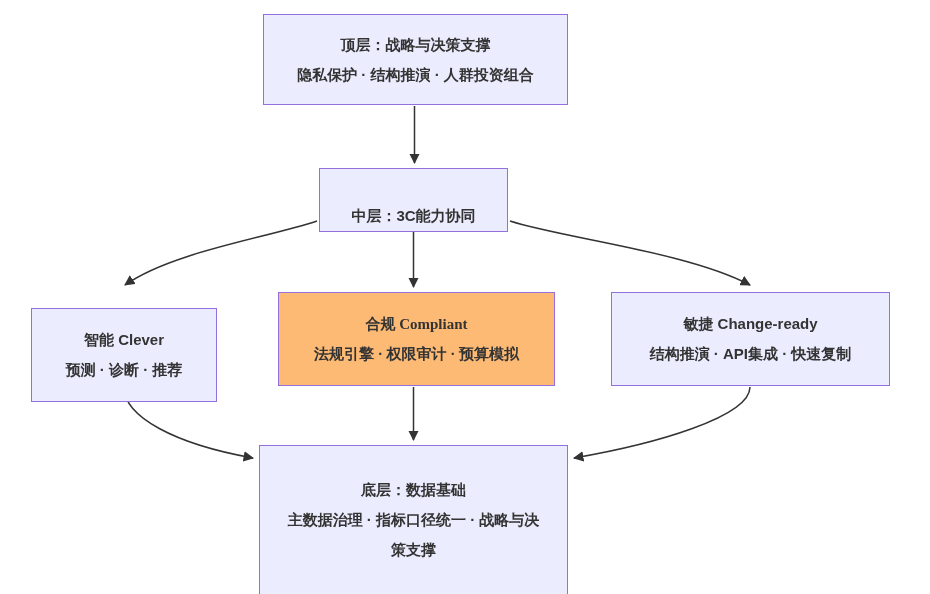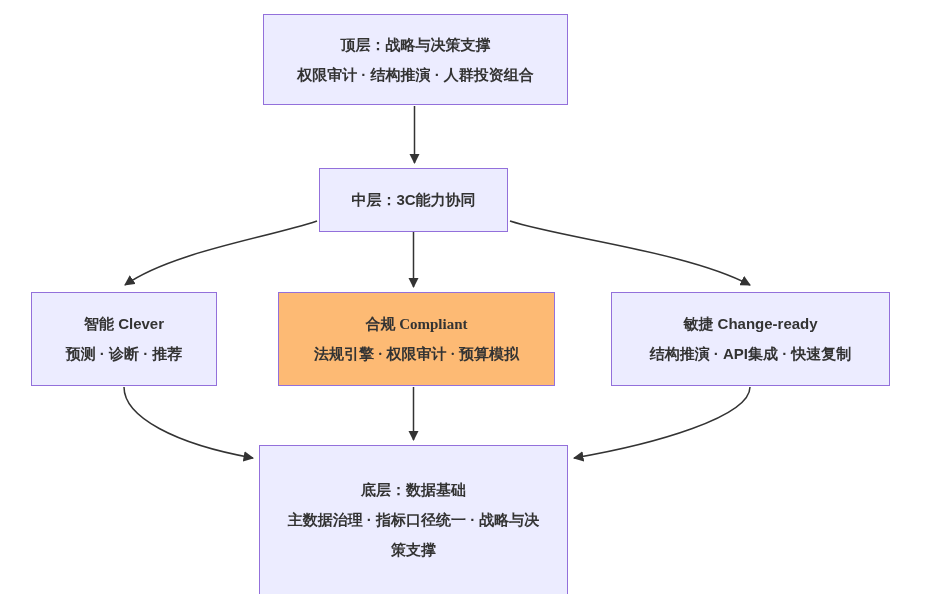--- a/index.html
+++ b/index.html
@@ -38,21 +38,21 @@
     align-items: center;
     justify-content: center;
     text-align: center;
     font-size: 15px;
     font-weight: 700;
     line-height: 30px;
   }
   .node .node-subtitle:empty { display: none; }
   #node-top         { left: 263px; top: 14px;  width: 305px; height: 91px;  }
   #node-mid         { left: 319px; top: 168px; width: 189px; height: 64px;  }
-  #node-clever      { left: 31px;  top: 292px; width: 186px; height: 94px;  }
+  #node-clever      { left: 31px;  top: 308px; width: 186px; height: 94px;  }
   #node-compliant   { left: 278px; top: 292px; width: 277px; height: 94px;  }
   #node-changeready { left: 611px; top: 292px; width: 279px; height: 94px; text-align: right;  }
   #node-bottom      { left: 259px; top: 445px; width: 309px; height: 150px; }
   #node-bottom .node-subtitle { max-width: 252px; }
 </style>
 </head>
 <body style="background: rgb(255, 255, 255);">
 
 <div class="canvas">
 
@@ -66,24 +66,24 @@
     <path class="edge" d="M317,221 C266,238 172,252 125,285" marker-end="url(#arrowhead)" stroke="#333333"></path>
     <path class="edge" d="M413.5,232 L413.5,287" marker-end="url(#arrowhead)" stroke="#333333"></path>
     <path class="edge" d="M510,221 C562,238 688,252 750,285" marker-end="url(#arrowhead)" stroke="#333333"></path>
     <path class="edge" d="M124,387 C124,417 175,444 253,458" marker-end="url(#arrowhead)" stroke="#333333"></path>
     <path class="edge" d="M413.5,387 L413.5,440" marker-end="url(#arrowhead)" stroke="#333333"></path>
     <path class="edge" d="M750,387 C750,417 655,444 574,458" marker-end="url(#arrowhead)" stroke="#333333"></path>
   </svg>
 
   <div class="node" id="node-top" style="background: rgb(236, 236, 255); border-color: rgb(147, 112, 219); color: rgb(51, 51, 51);">
     <div class="node-title">顶层：战略与决策支撑</div>
-    <div class="node-subtitle">权限审计 · 结构推演 · 人群投资组合</div>
+    <div class="node-subtitle">隐私保护 · 结构推演 · 人群投资组合</div>
   </div>
 
-  <div class="node" id="node-mid" style="background: rgb(236, 236, 255); border-color: rgb(147, 112, 219); color: rgb(51, 51, 51);">
+  <div class="node" id="node-mid" style="background: rgb(236, 236, 255); border-color: rgb(147, 112, 219); color: rgb(51, 51, 51); justify-content: flex-end;">
     <div class="node-title">中层：3C能力协同</div>
   </div>
 
   <div class="node" id="node-clever" style="background: rgb(236, 236, 255); border-color: rgb(147, 112, 219); color: rgb(51, 51, 51);">
     <div class="node-title">智能 Clever</div>
     <div class="node-subtitle">预测 · 诊断 · 推荐</div>
   </div>
 
   <div class="node" id="node-compliant" style="background: #fdba74; border-color: rgb(147, 112, 219); color: rgb(51, 51, 51); font-family: Liberation Serif, serif;">
     <div class="node-title">合规 Compliant</div>

